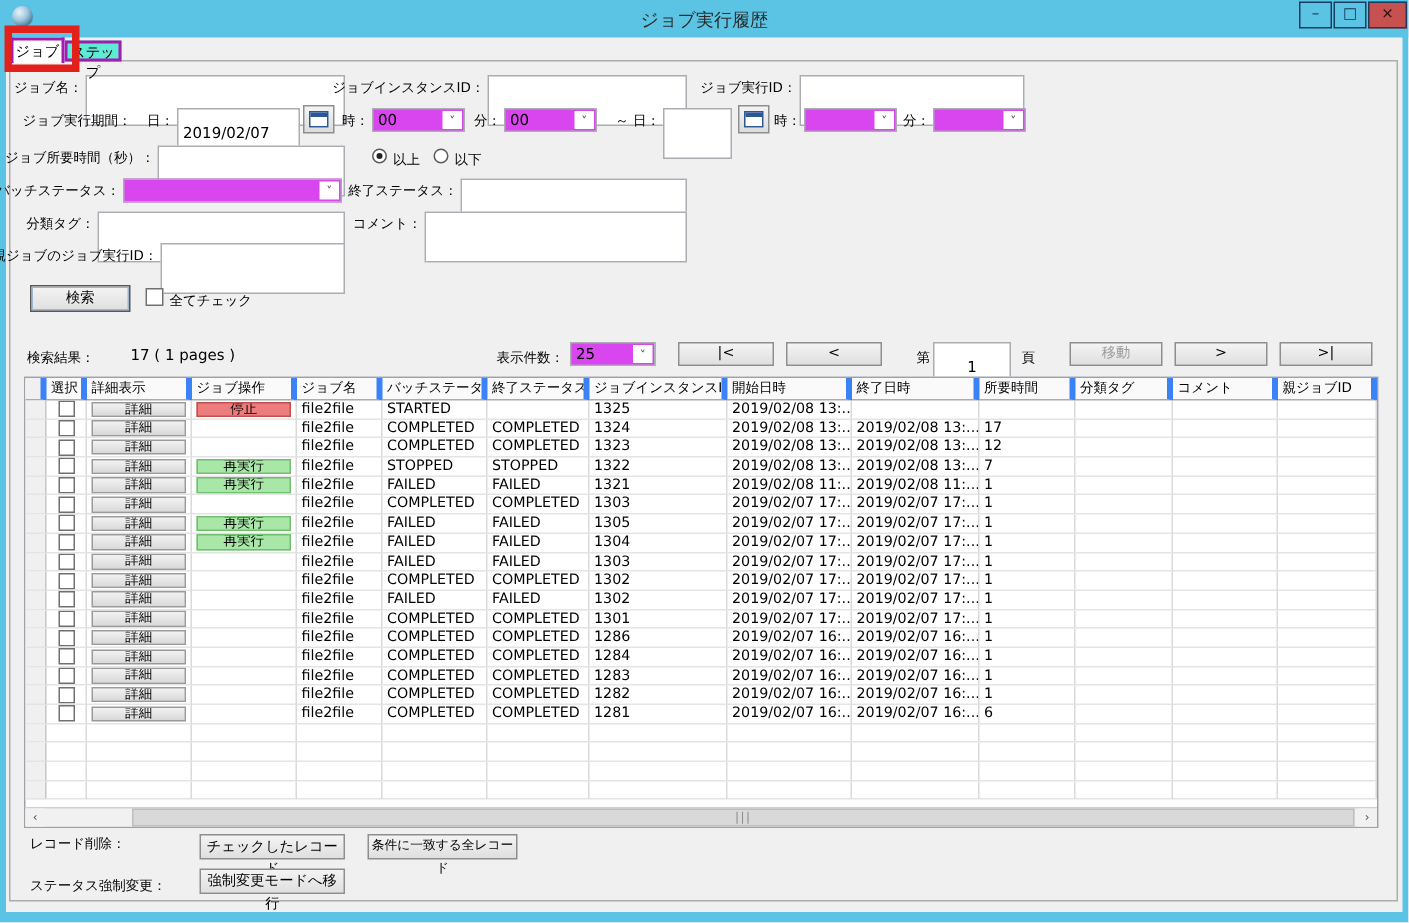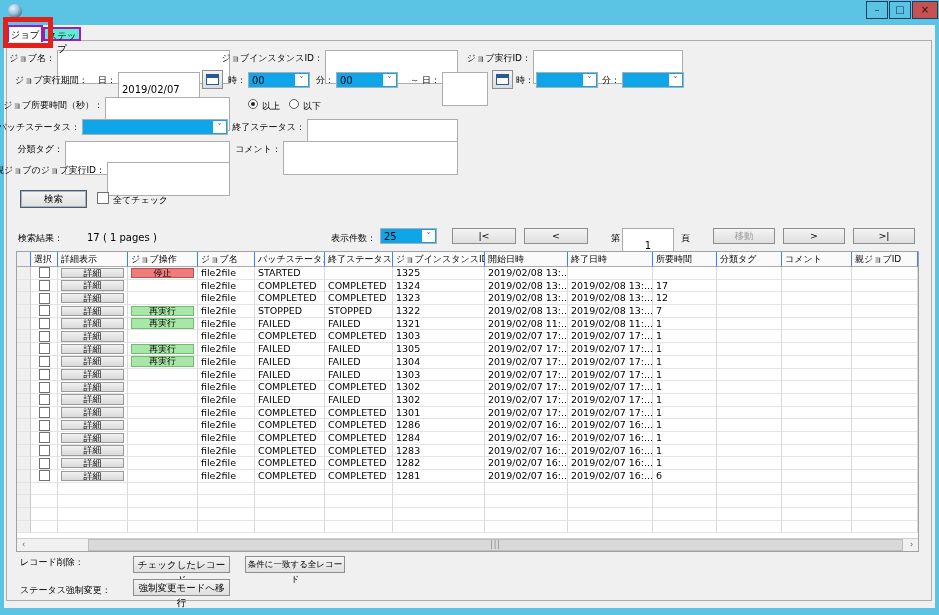--- a/index.html
+++ b/index.html
@@ -21,21 +21,21 @@
   .tabpage { position:absolute; left:6px; top:40px; width:926px; height:561px; border:1px solid #ACACAC; background:#F0F0F0; }
 
   .tab { position:absolute; font-size:9.5px; text-align:center; border:2px solid #a21caf; }
   .tab.active { left:7px; top:25px; width:36px; height:17px; background:#FFFFFF; border-bottom:none; z-index:3; line-height:16px; }
   .tab.inactive { left:43px; top:27px; width:38px; height:14px; background:#5eead4; z-index:2; line-height:13px; }
   .annotation-box { position:absolute; left:3px; top:17px; width:50px; height:31px; border:5px solid #E3211B; z-index:6; }
 
   .lbl { position:absolute; font-size:9px; white-space:nowrap; z-index:2; }
   .tbox { position:absolute; height:16px; background:#fff; border:1px solid #ABADB3; font-size:10px; padding:16px 3px;
           font-family:"DejaVu Sans","Liberation Sans",sans-serif; }
-  .combo { position:absolute; height:16px; background:#0ea5e9; border:1px solid #ABADB3; font-size:10px;padding-left:44px; }
+  .combo { position:absolute; height:16px; background:#d946ef; border:1px solid #ABADB3; font-size:10px;padding-left:44px; }
   .combo .val { position:absolute; left:3px; top:2px; }
   .combo .arr { position:absolute; right:1px; top:1px; bottom:1px; width:13px; color:#444; font-size:8px;
                 text-align:center; line-height:13px; background:#fff; }
   .calbtn { position:absolute; width:21px; height:19px; background:linear-gradient(#f4f4f4,#dcdcdc);
             border:1px solid #8E8E8E; }
   .calbtn .cal { position:absolute; left:3px; top:3px; width:13px; height:11px; border:1px solid #2B5797;
                  background:#fff; }
   .calbtn .cal:before { content:""; position:absolute; left:0; top:0; right:0; height:3px; background:#2B5797; }
 
   .btn { position:absolute; background:linear-gradient(#F4F4F4,#DFDFDF); border:1px solid #8E8E8E;
@@ -49,21 +49,21 @@
   .radio.sel:before { content:""; position:absolute; left:2px; top:2px; width:4px; height:4px; border-radius:50%; background:#222; }
 
   
   .gridpanel { position:absolute; left:16px; top:251px; width:903px; height:301px; border:1px solid #9DA2A8;
                background:#fff; display:flex; flex-direction:column; }
   .grow { display:grid; grid-template-columns:14px 27px 70px 70px 57px 70px 68px 92px 83px 85px 64px 65px 70px 66px;
           height:12.7px; flex:0 0 auto; }
   .grow.hdr { height:15px; background:#FAFAFA; }
   .gc { border-right:1px solid #DADADA; border-bottom:1px solid #E4E4E4; overflow:hidden; white-space:nowrap;
         font-size:9.5px; padding-left:3px; line-height:12px; }
-  .grow.hdr .gc { border-right:1px solid #3b82f6; border-bottom:1px solid #ABABAB; font-size:9px; line-height:14px; }
+  .grow.hdr .gc { border-right:4px solid #3b82f6; border-bottom:1px solid #ABABAB; font-size:9px; line-height:14px; }
   .gc.rowhdr { background:#F0F0F0; border-right:1px solid #C8C8C8; padding:0; }
   .gc.center { padding:0; display:flex; align-items:center; justify-content:center; }
   .rowchk { width:11px; height:11px; background:#fff; border:1px solid #707070; }
   .cellbtn { width:92%; height:10.5px; font-size:9px; line-height:9px; text-align:center;
              background:linear-gradient(#F2F2F2,#D9D9D9); border:1px solid #9a9a9a; overflow:hidden; }
   .cellbtn.stop { background:#ED7D7D; border-color:#C0504D; }
   .cellbtn.rerun { background:#A9E7A9; border-color:#6FBF6F; }
 
   .hscroll { margin-top:auto; height:13px; background:#F1F1F1; border-top:1px solid #D0D0D0; position:relative; flex:0 0 auto; }
   .hs-arr { position:absolute; top:0; width:13px; height:12px; text-align:center; line-height:11px; font-size:8px; color:#555; background:#F1F1F1; }
@@ -74,20 +74,21 @@
 
   .footer-lbl { position:absolute; font-size:9px; white-space:nowrap; }
 </style>
 </head>
 <body>
 
 <div class="window">
 
   <div class="titlebar">
     <div class="app-icon"></div>
+    <div class="win-title">ジョブ実行履歴</div>
     <div class="wbtn min">–</div>
     <div class="wbtn max">□</div>
     <div class="wbtn close">×</div>
   </div>
 
   <div class="client"></div>
   <div class="tab inactive">ステップ</div>
   <div class="tab active">ジョブ</div>
   <div class="annotation-box"></div>
   <div class="tabpage"></div>

